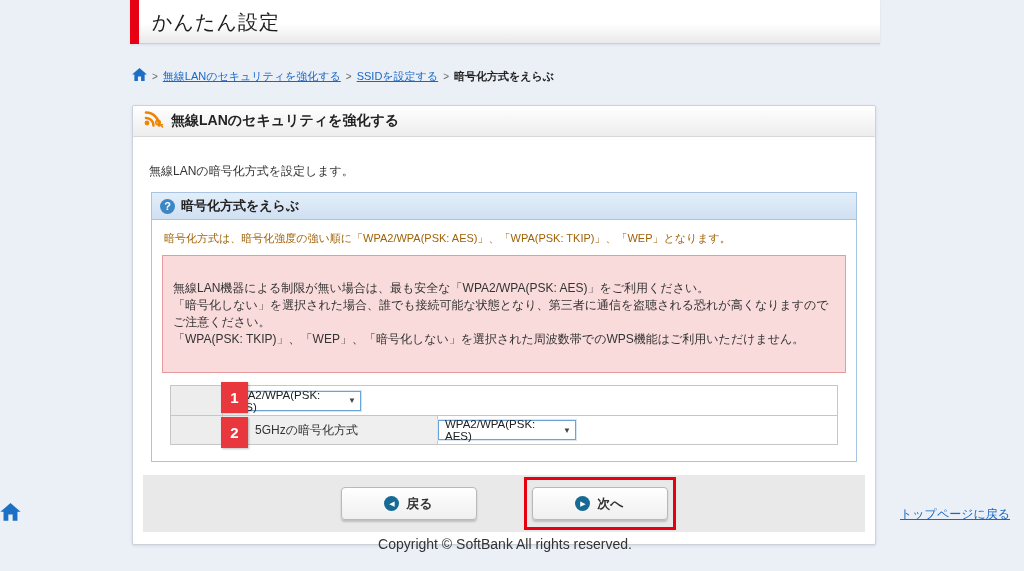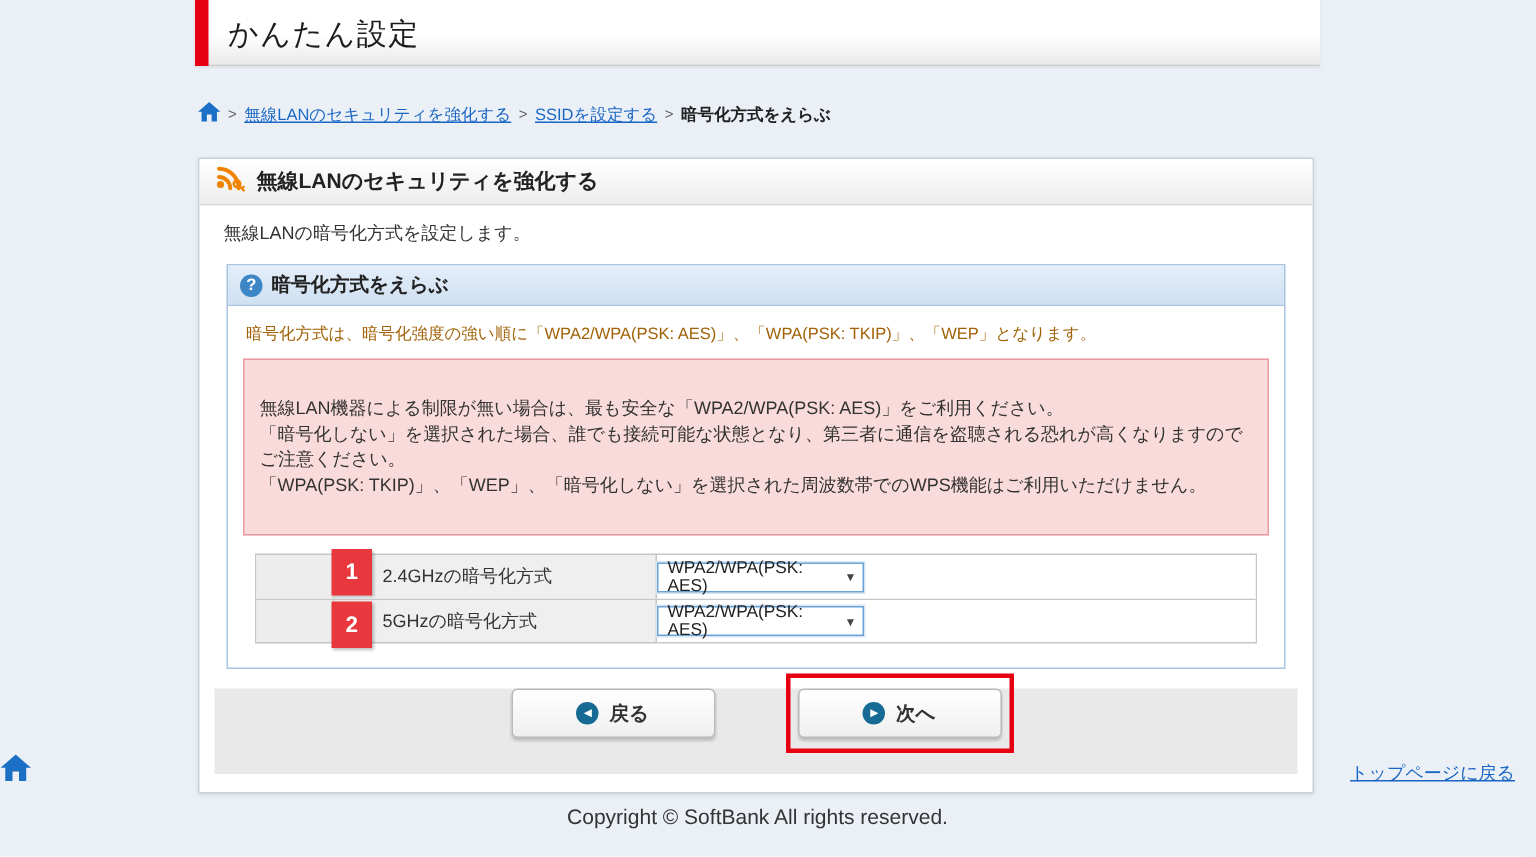--- a/index.html
+++ b/index.html
@@ -17,21 +17,21 @@
   .breadcrumb { position:absolute; top:68px; left:2px; font-size:11px; color:#555; display:flex; align-items:center; gap:5px; white-space:nowrap; }
   .breadcrumb a { color:#1a66c4; text-decoration:underline; cursor:pointer; }
   .breadcrumb .current { font-weight:bold; color:#222; }
   .crumb-sep { color:#666; font-size:10px; }
   .home-svg { display:block; }
 
   
   .panel { position:absolute; top:105px; left:2px; width:744px; background:#ffffff; border:1px solid #c9d2dd; box-shadow:0 1px 3px rgba(0,0,0,.10); border-radius:2px; }
   .section-header { height:31px; background:linear-gradient(#ffffff, #ededed); border-bottom:1px solid #d8d8d8; display:flex; align-items:center; padding-left:10px; gap:7px; border-radius:2px 2px 0 0; }
   .section-title { font-size:14px; font-weight:bold; color:#222; }
-  .intro { padding:10px 16px 12px 16px; font-size:12px; color:#333; }
+  .intro { padding:26px 16px 12px 16px; font-size:12px; color:#333; }
 
   
   .inner-box { margin:0 18px; border:1px solid #a9c4e1; }
   .inner-box-header { background:linear-gradient(#e3eefa,#cfe0f1); border-bottom:1px solid #a9c4e1; height:27px; display:flex; align-items:center; gap:6px; padding-left:8px; }
   .help-icon { width:15px; height:15px; border-radius:50%; background:#3d86c6; color:#fff; font-size:11px; font-weight:bold; display:flex; align-items:center; justify-content:center; line-height:1; }
   .inner-box-title { font-size:13px; font-weight:bold; color:#222; }
   .inner-box-body { padding:11px 10px 16px 10px; }
   .encryption-desc { font-size:11px; color:#a16207; padding-left:2px; }
 
   .warning-box { margin-top:9px; background:#fadbdb; border:1px solid #e79ba1; padding:24px 10px; font-size:12px; color:#333; line-height:17px; }
@@ -44,21 +44,21 @@
   .cell-label { width:215px; background:#efefef; border-right:1px solid #c6c6c6; display:flex; align-items:center; padding-left:32px; font-size:12px; color:#333; }
   .cell-value { flex:1; background:#ffffff; display:flex; align-items:center; }
   .select-box { width:138px; height:20px; border:1px solid #6ba3d6; background:#ffffff; display:flex; align-items:center; justify-content:space-between; padding:0 4px 0 6px; font-size:11.5px; color:#222; cursor:pointer; box-shadow:0 0 0 1px #d7e6f5; }
   .select-arrow { font-size:8px; color:#444; }
 
   .step-badge { position:absolute; left:50px; width:27px; height:31px; background:#e8383d; color:#fff; font-weight:bold; font-size:15px; display:flex; align-items:center; justify-content:center; box-shadow:1px 1px 2px rgba(0,0,0,.25); }
   .badge-1 { top:-4px; }
   .badge-2 { top:31px; }
 
   
-  .button-band { margin:13px 10px 12px 10px; background:#e9e9e9; height:57px; display:flex; justify-content:center; gap:55px; position:relative; }
+  .button-band { margin:13px 10px 12px 10px; background:#e9e9e9; height:57px; display:flex; align-items:center; justify-content:center; gap:55px; position:relative; }
   .nav-button { width:136px; height:33px; background:linear-gradient(#ffffff,#efefef); border:1px solid #b9b9b9; border-radius:4px; box-shadow:0 2px 2px rgba(0,0,0,.18); display:flex; align-items:center; justify-content:center; gap:7px; font-size:13px; font-weight:bold; color:#333; cursor:pointer; }
   .btn-circle { width:15px; height:15px; border-radius:50%; background:#176a93; color:#fff; font-size:7px; display:flex; align-items:center; justify-content:center; line-height:1; }
   .next-wrap { position:relative; }
   .highlight-annotation { position:absolute; left:-8px; top:-10px; width:152px; height:53px; border:3px solid #e60012; pointer-events:none; }
 
   
   .footer-link { position:absolute; top:503px; left:0; width:1010px; display:flex; align-items:center; justify-content:space-between; gap:3px; }
   .footer-link a { font-size:12px; color:#1a66c4; text-decoration:underline; cursor:pointer; }
   .copyright { position:absolute; top:536px; left:0; width:1010px; text-align:center; font-size:14px; color:#333; }
 </style>
@@ -113,21 +113,20 @@
 
         <div class="warning-box">
           <div>無線LAN機器による制限が無い場合は、最も安全な「WPA2/WPA(PSK: AES)」をご利用ください。</div>
           <div>「暗号化しない」を選択された場合、誰でも接続可能な状態となり、第三者に通信を盗聴される恐れが高くなりますのでご注意ください。</div>
           <div>「WPA(PSK: TKIP)」、「WEP」、「暗号化しない」を選択された周波数帯でのWPS機能はご利用いただけません。</div>
         </div>
 
         <div class="enc-table">
           <div class="enc-row">
             <div class="cell-num"></div>
-            <div class="cell-label">2.4GHzの暗号化方式</div>
             <div class="cell-value">
               <div class="select-box">
                 <span>WPA2/WPA(PSK: AES)</span>
                 <span class="select-arrow">▼</span>
               </div>
             </div>
           </div>
           <div class="enc-row">
             <div class="cell-num"></div>
             <div class="cell-label">5GHzの暗号化方式</div>

